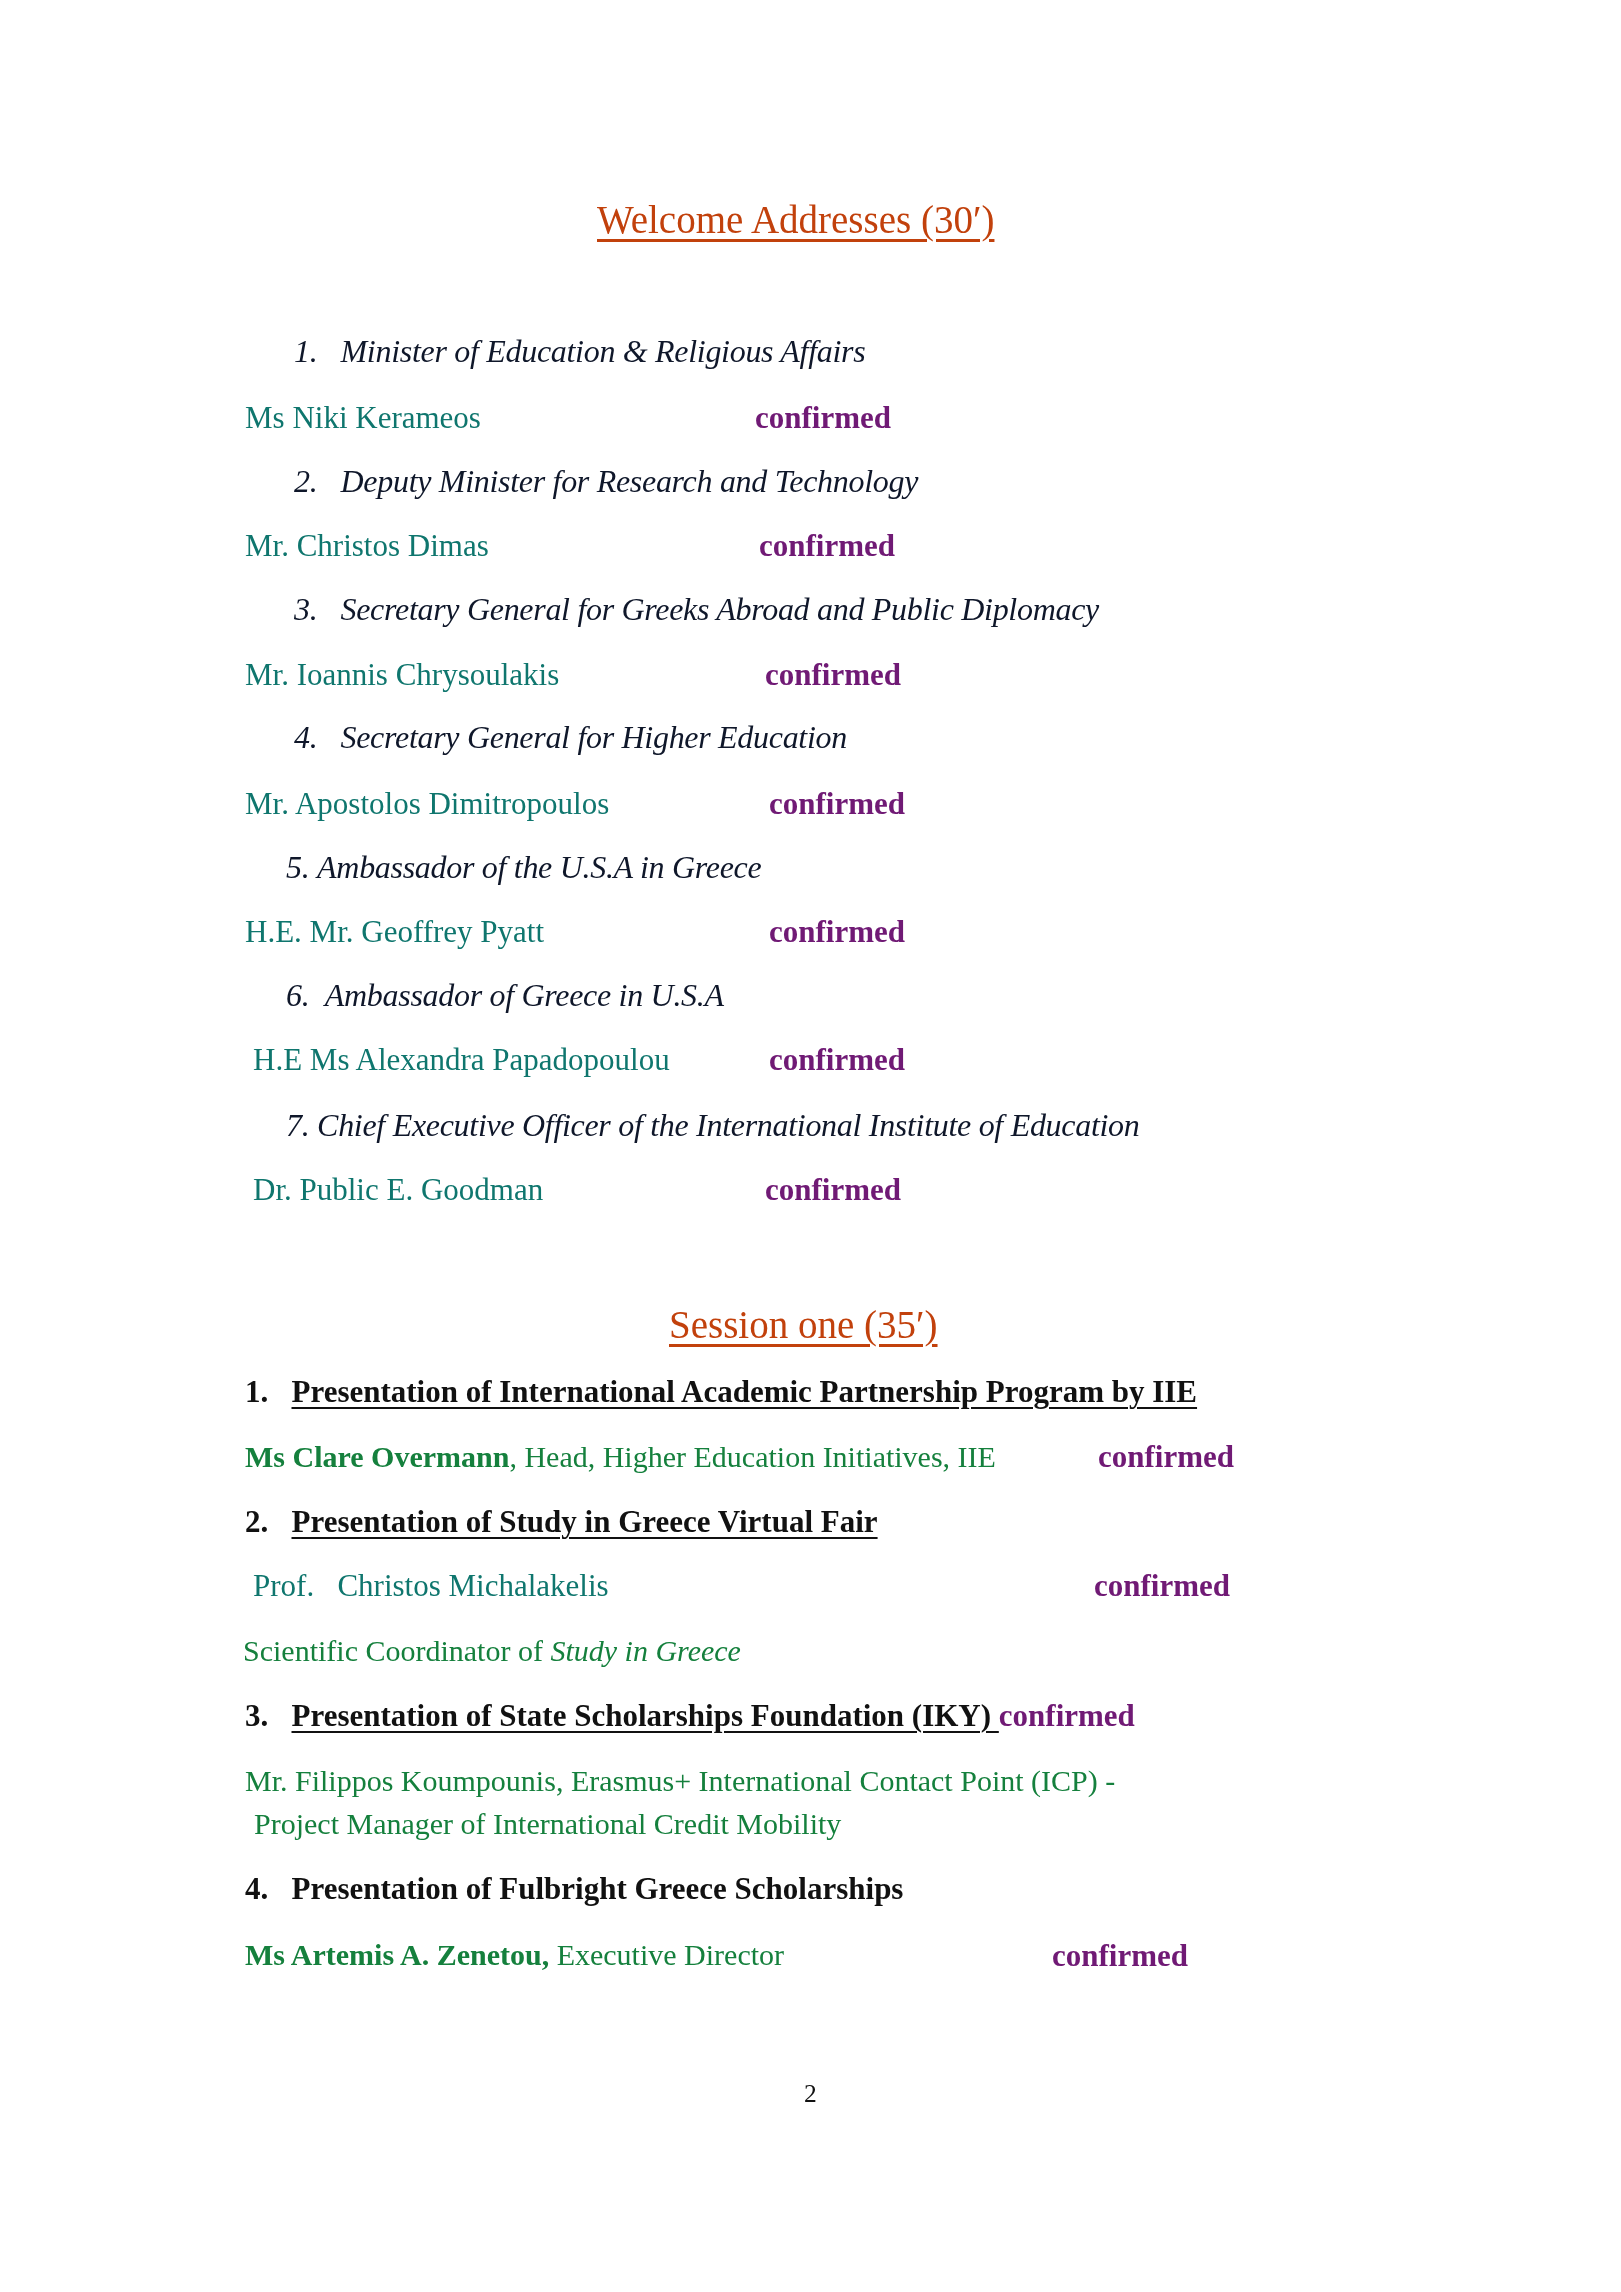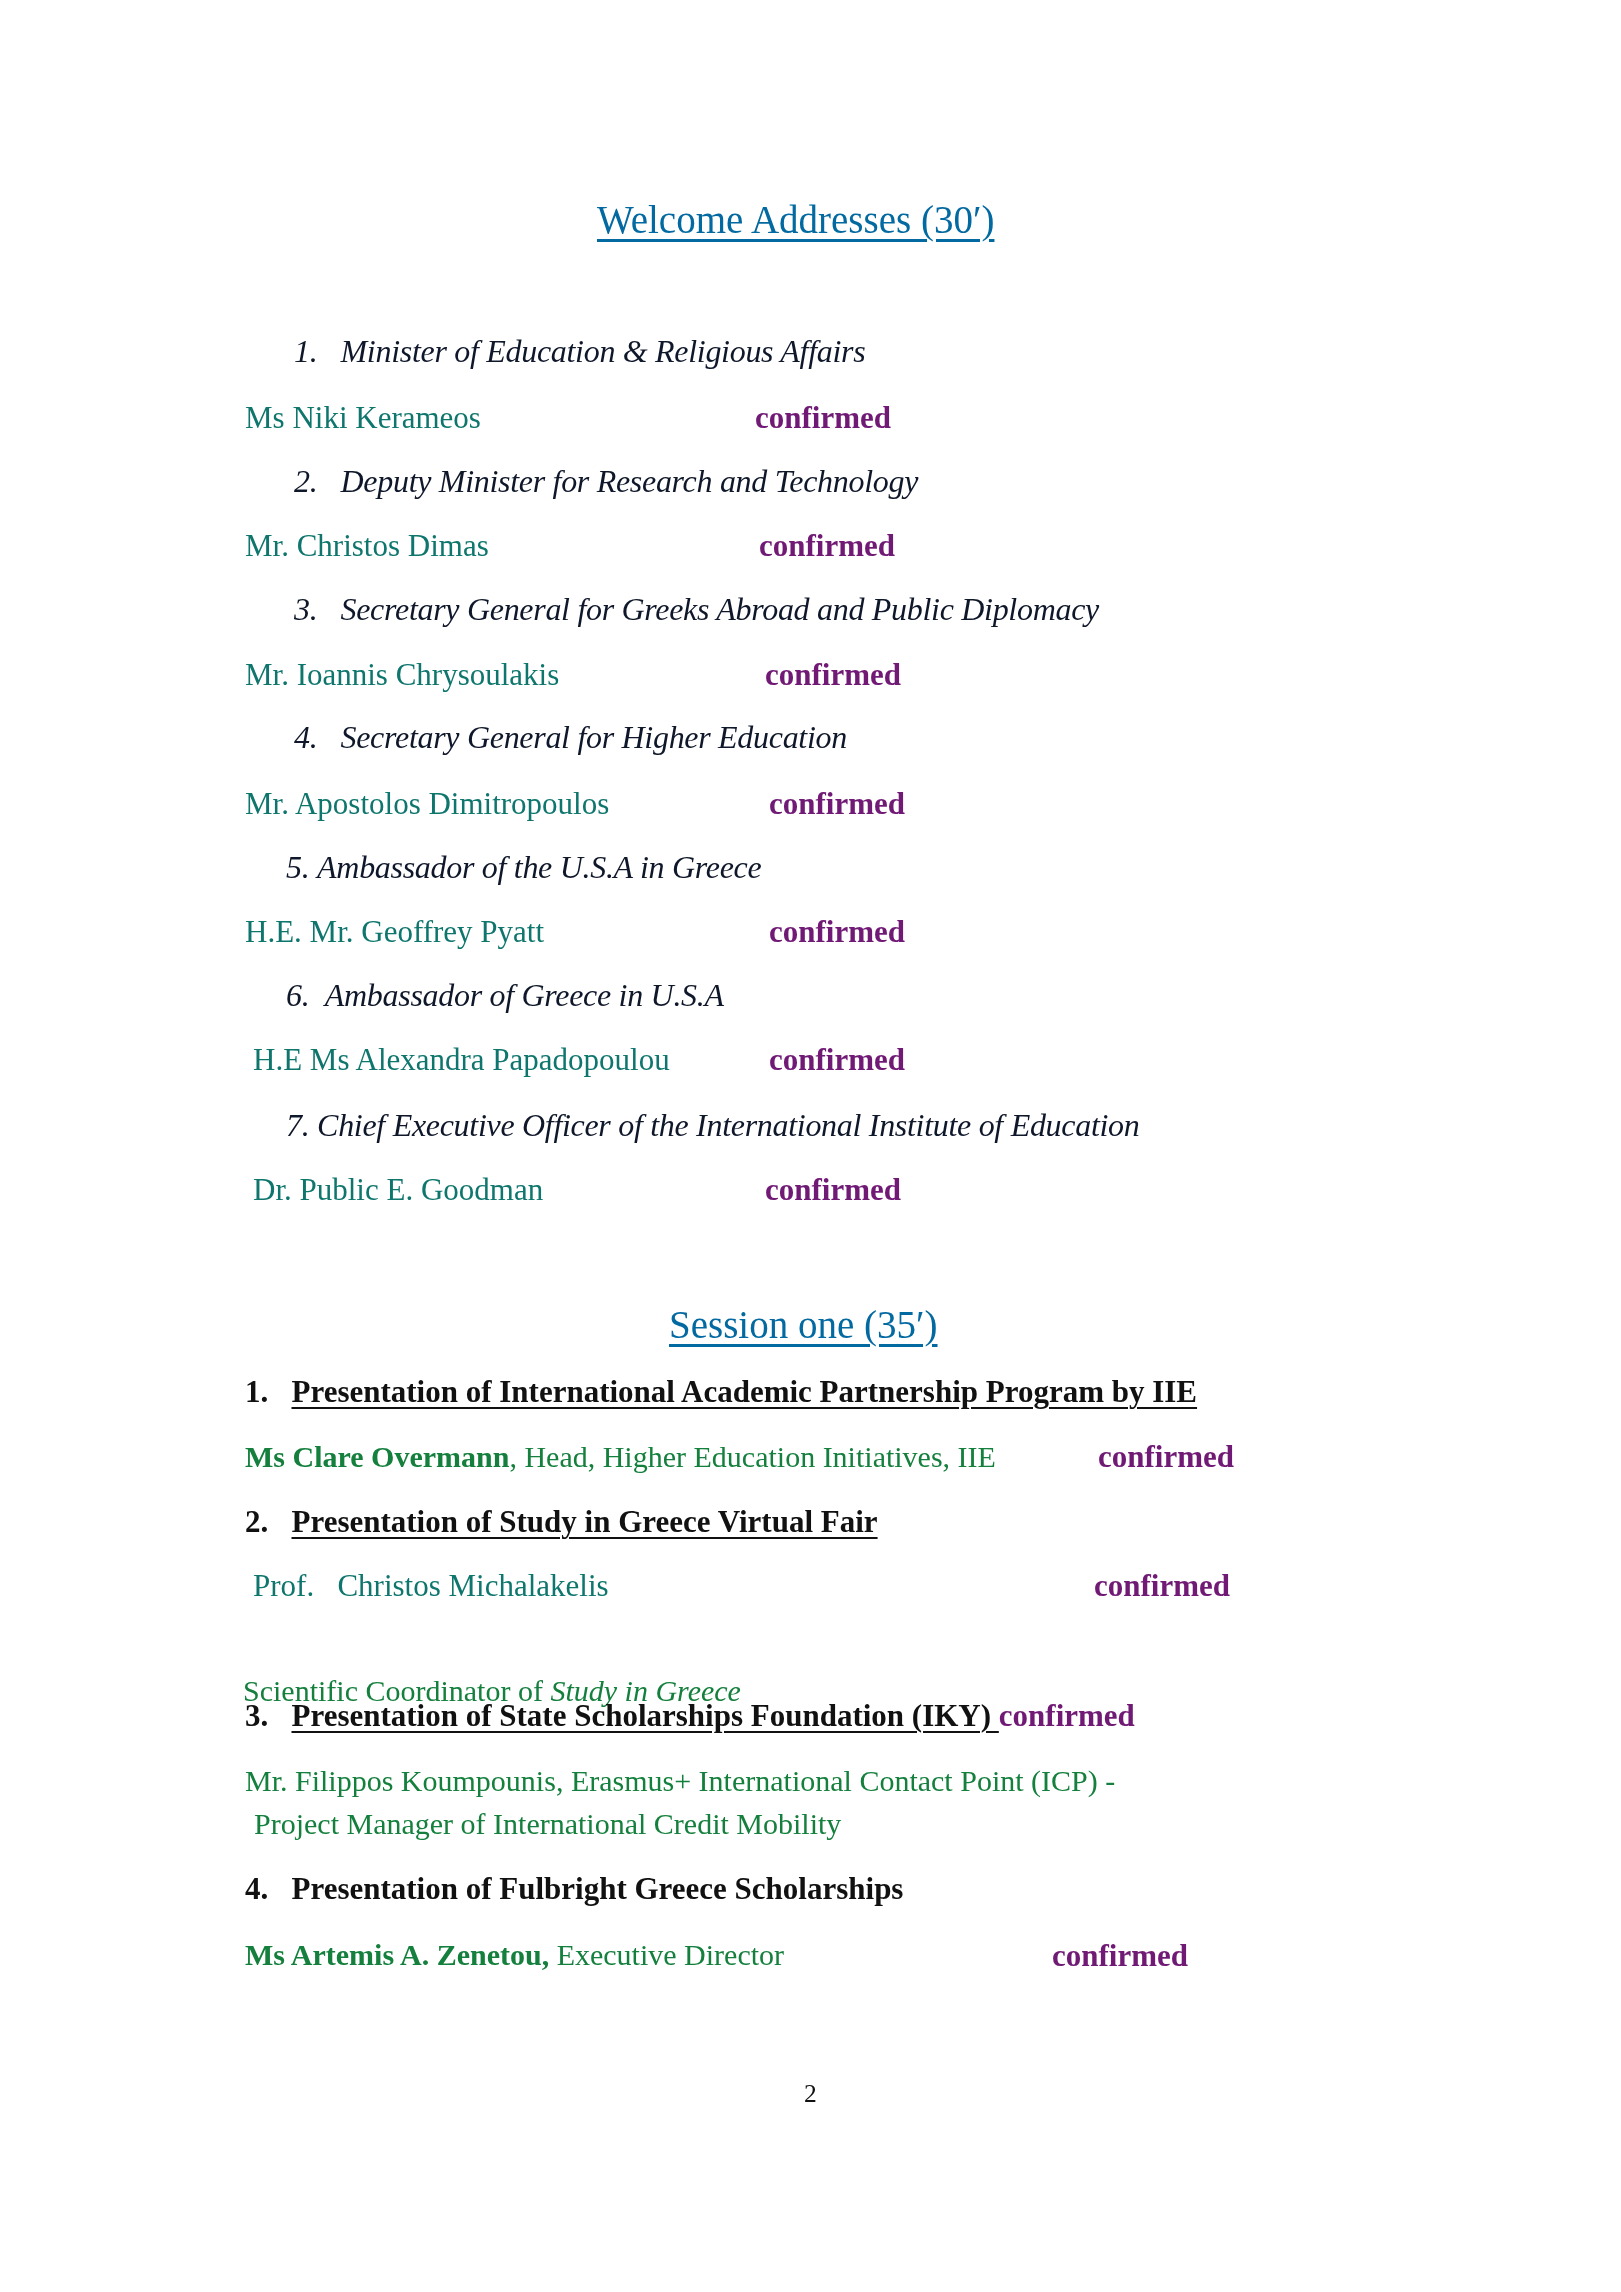--- a/index.html
+++ b/index.html
@@ -1,19 +1,19 @@
 <!DOCTYPE html>
 <html><head>
 <meta charset="utf-8">
 <style>
   html, body { margin: 0; padding: 0; background: #ffffff; }
   body { width: 1621px; height: 2293px; position: relative; overflow: hidden;
          font-family: "Liberation Serif", "DejaVu Serif", serif; color: #111; }
   .abs { position: absolute; white-space: nowrap; line-height: 1; }
-  .title { font-size: 39px; color: #0369a1; text-decoration: underline;
+  .title { font-size: 39px; color: #c2410c; text-decoration: underline;
            text-decoration-thickness: 2.9px; text-underline-offset: 5.9px; }
   .role { font-size: 32px; font-style: italic; color: #0f172a; letter-spacing: -0.3px; }
   .name { font-size: 31px; font-weight: normal; color: #0f766e; }
   .status { font-size: 31px; font-weight: bold; color: #701a75; }
   .head { font-size: 31px; font-weight: bold; color: #111; }
   .head .u { text-decoration: underline; text-decoration-thickness: 2px; text-underline-offset: 4.9px; }
   .plain { font-size: 30px; color: #15803d; }
   .plain b { font-weight: bold; }
   .pagenum { font-size: 25.5px; color: #111; }
 </style>
@@ -52,21 +52,21 @@
 
 <div class="abs title" style="left:669px; top:1305px;">Session one (35′)</div>
 
 <div class="abs head" style="left:245px; top:1376px;"><span>1.</span>&nbsp;&nbsp;&nbsp;<span class="u">Presentation of International Academic Partnership Program by IIE</span></div>
 <div class="abs plain" style="left:245px; top:1442px;"><b>Ms Clare Overmann</b><span>, Head, Higher Education Initiatives, IIE</span></div>
 <div class="abs status" style="left:1098px; top:1441px;">confirmed</div>
 
 <div class="abs head" style="left:245px; top:1506px;"><span>2.</span>&nbsp;&nbsp;&nbsp;<span class="u">Presentation of Study in Greece Virtual Fair</span></div>
 <div class="abs name" style="left:253px; top:1570px;"><span>Prof.</span>&nbsp;&nbsp;&nbsp;<span>Christos Michalakelis</span></div>
 <div class="abs status" style="left:1094px; top:1570px;">confirmed</div>
-<div class="abs plain" style="left:243px; top:1676px;"><span>Scientific Coordinator of </span><i>Study in Greece</i></div>
+<div class="abs plain" style="left:243px; top:1636px;"><span>Scientific Coordinator of </span><i>Study in Greece</i></div>
 
 <div class="abs head" style="left:245px; top:1700px;"><span>3.</span>&nbsp;&nbsp;&nbsp;<span class="u">Presentation of State Scholarships Foundation (IKY) </span><span class="status">confirmed</span></div>
 <div class="abs plain" style="left:245px; top:1766px;">Mr. Filippos Koumpounis, Erasmus+ International Contact Point (ICP) -</div>
 <div class="abs plain" style="left:229px; top:1809px;margin-left:25px;">Project Manager of International Credit Mobility</div>
 
 <div class="abs head" style="left:245px; top:1873px;"><span>4.</span>&nbsp;&nbsp;&nbsp;<span>Presentation of Fulbright Greece Scholarships</span></div>
 <div class="abs plain" style="left:245px; top:1940px;"><b>Ms Artemis A. Zenetou,</b><span> Executive Director</span></div>
 <div class="abs status" style="left:1052px; top:1940px;">confirmed</div>
 
 <div class="abs pagenum" style="left:804px; top:2081px;">2</div>

